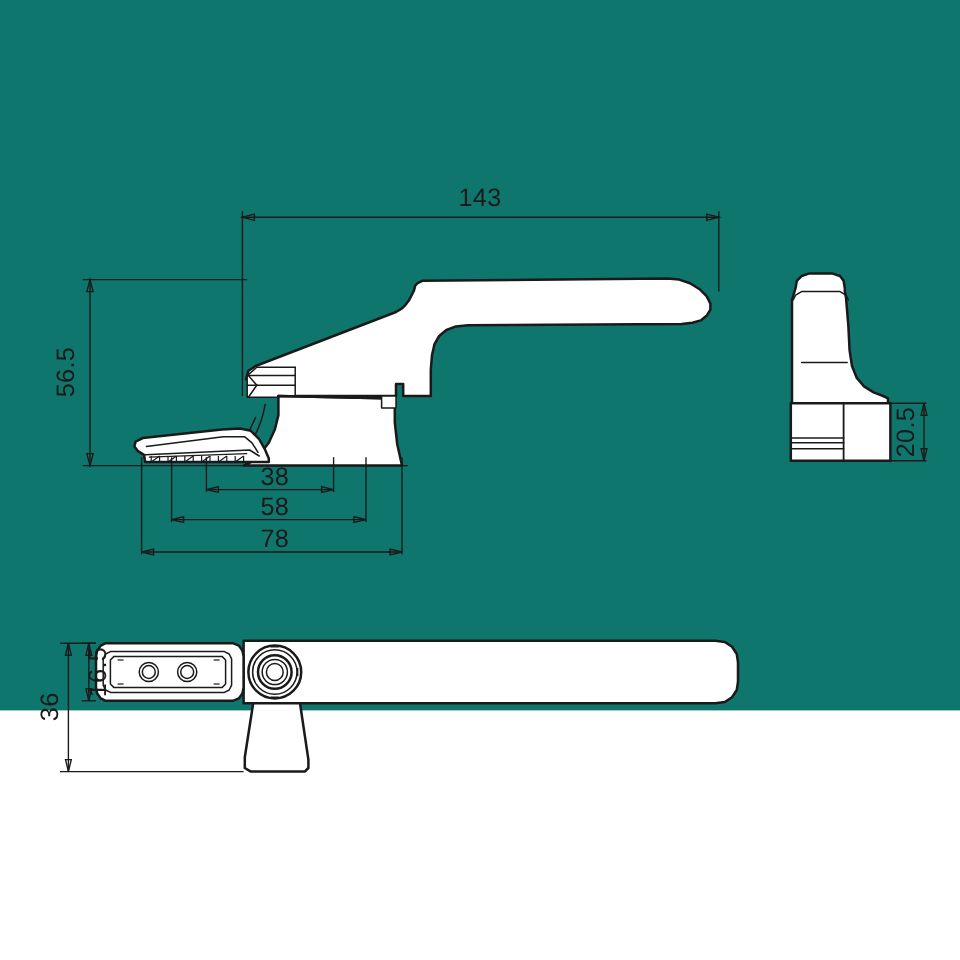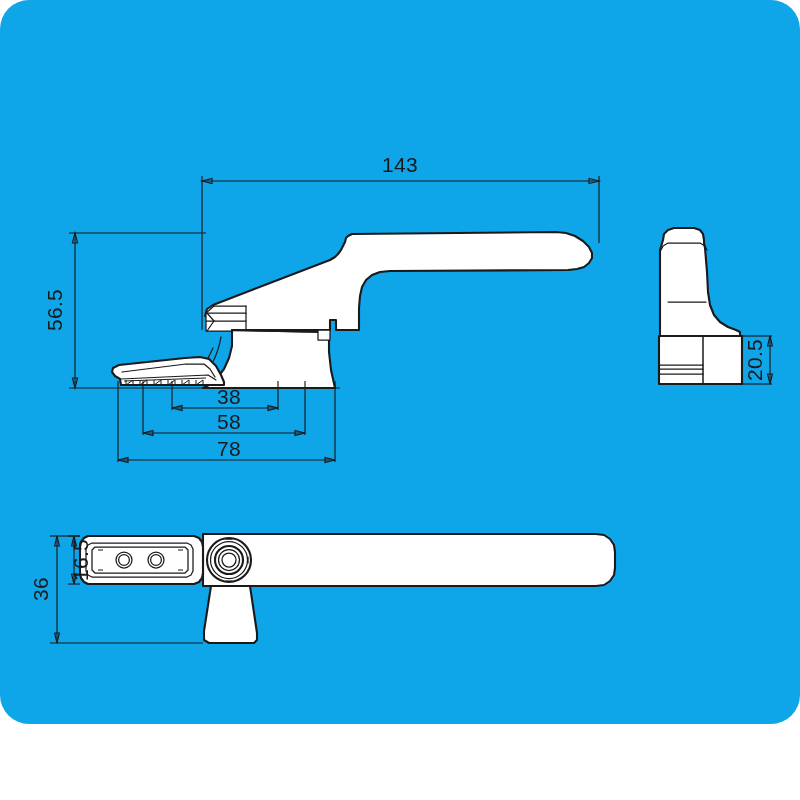--- a/index.html
+++ b/index.html
@@ -10,23 +10,22 @@
   }
   body {
     width: 800px;
     height: 800px;
     font-family: "Liberation Sans", sans-serif;
     overflow: hidden;
   }
   #drawing-root {
     position: relative;
     width: 800px;
-    height: 724px;
-    background: #0ea5e9;
-    border-radius: 29px;
+    height: 592px;
+    background: #0f766e;
   }
   svg#drawing {
     display: block;
     width: 800px;
     height: 800px;
   }
   .outline {
     fill: none;
     stroke: #1a1a1a;
     stroke-width: 2.1;

